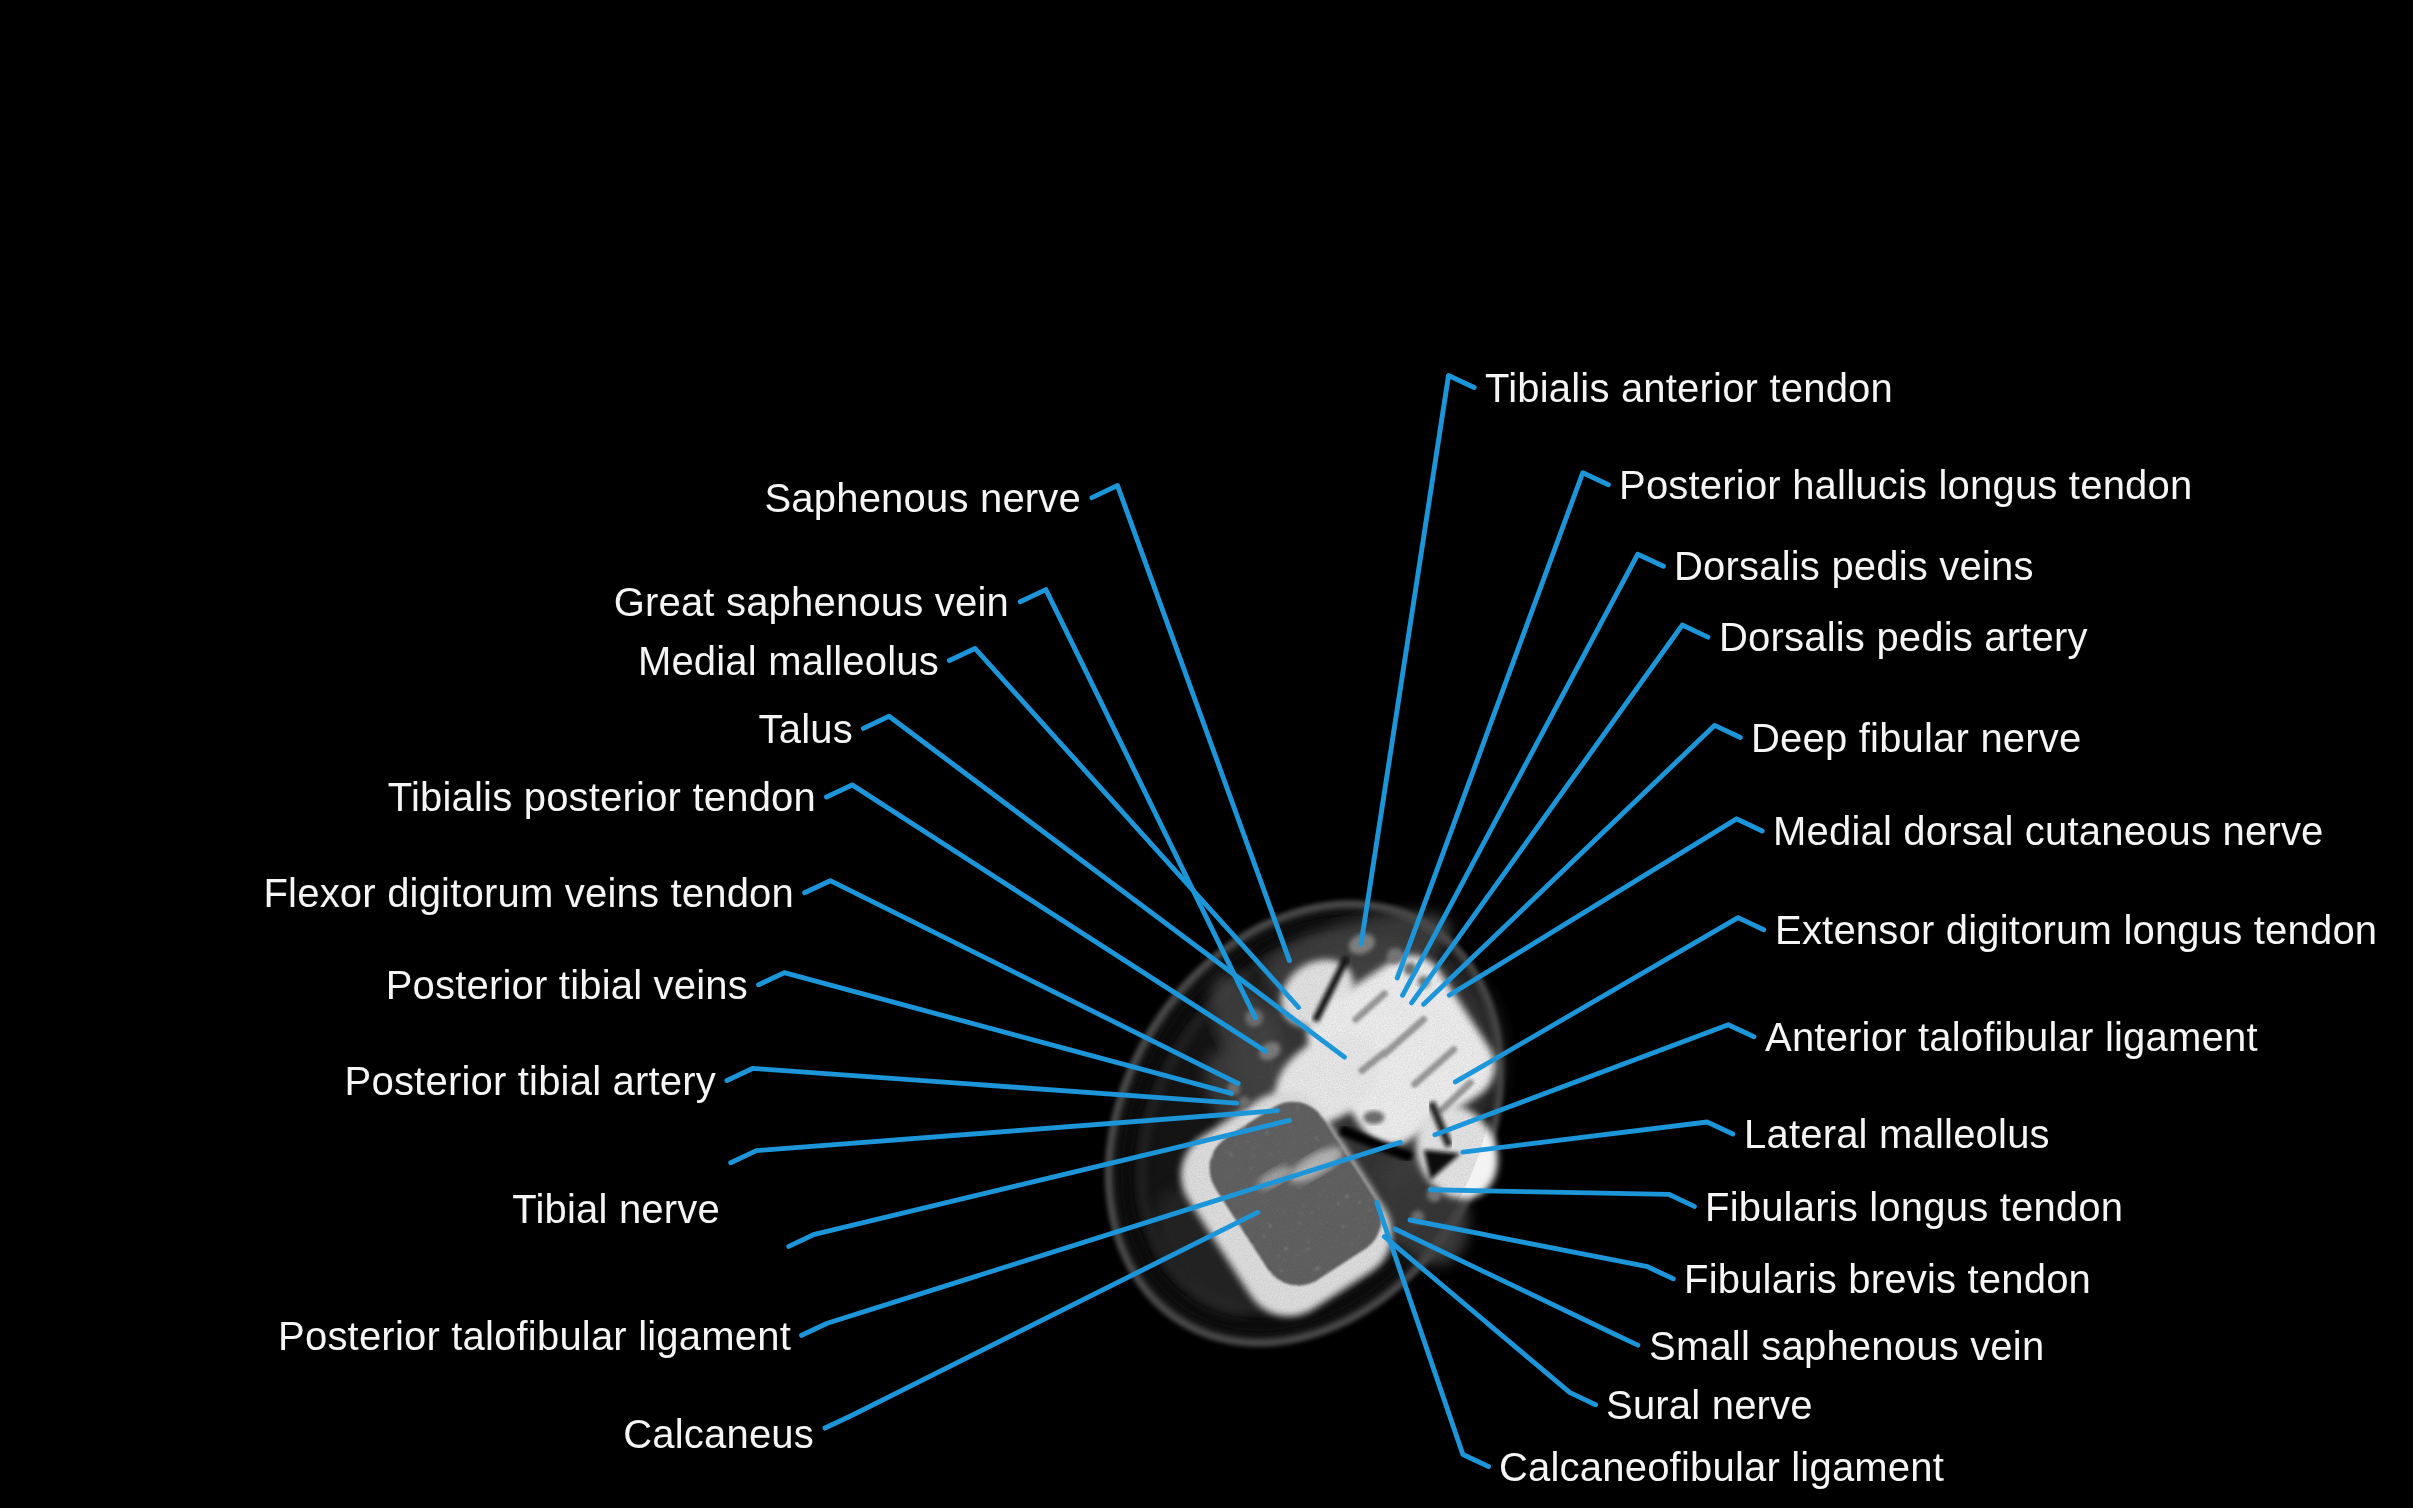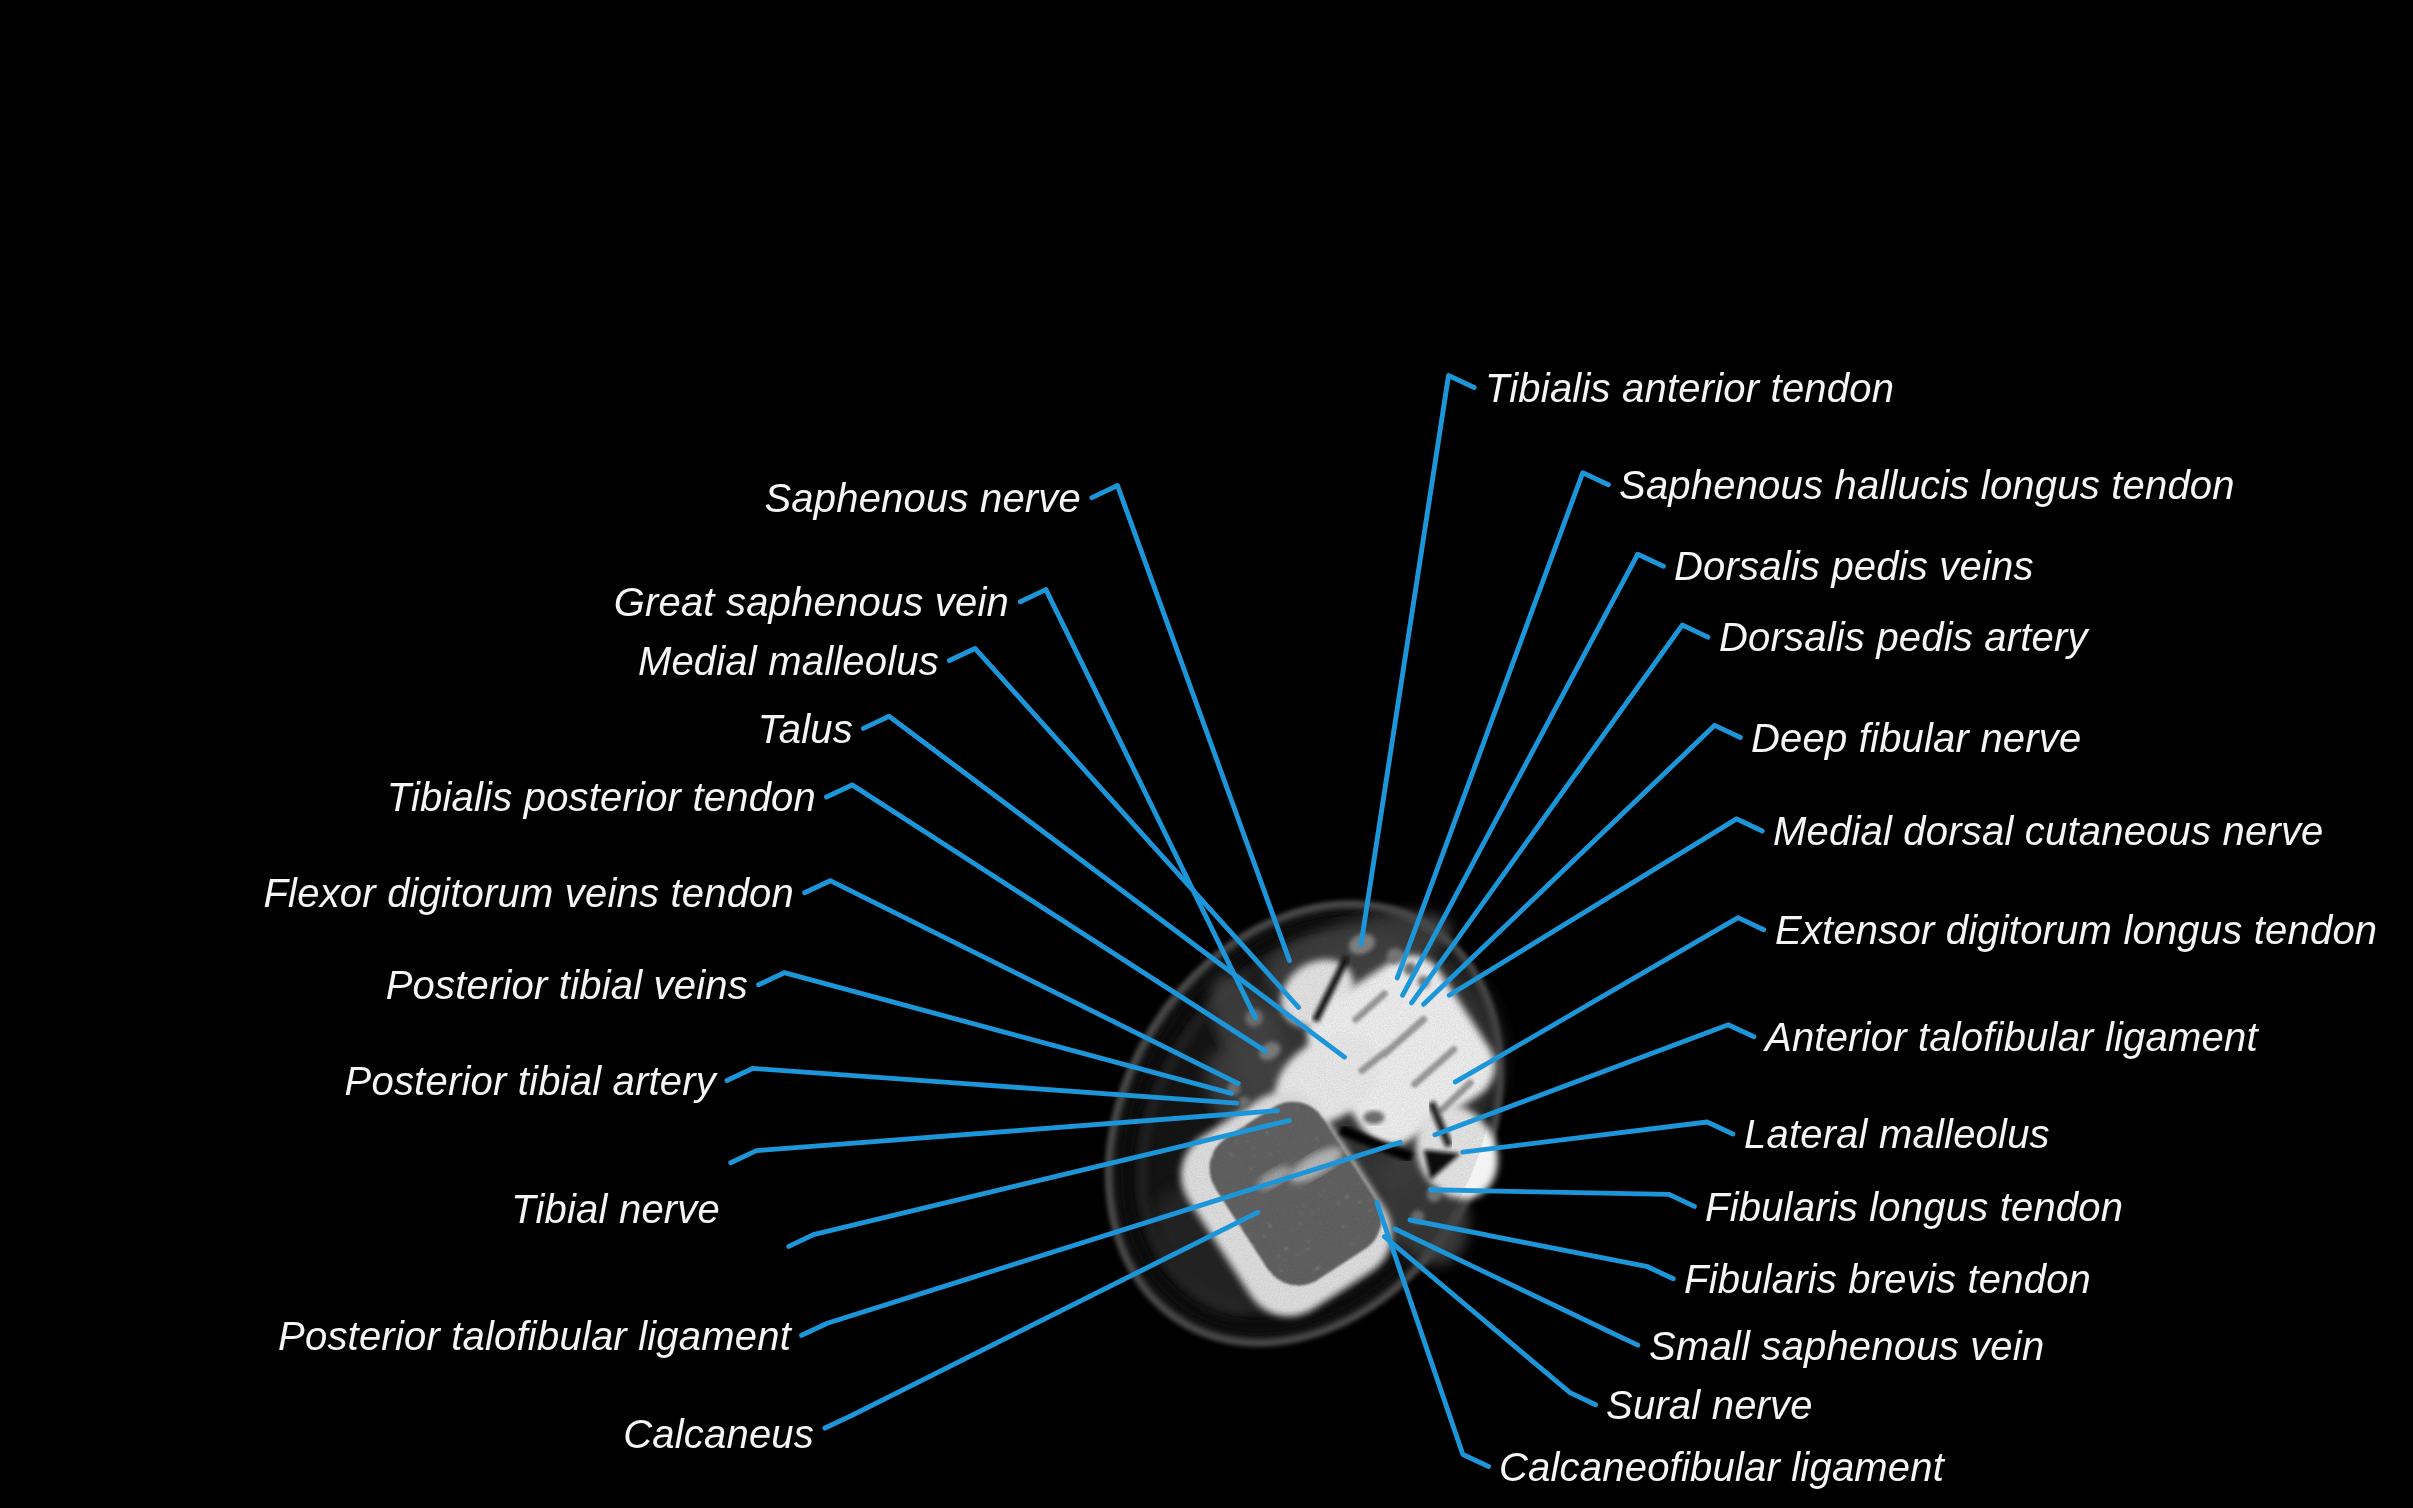--- a/index.html
+++ b/index.html
@@ -24,21 +24,20 @@
     stroke-linejoin:round;
   }
   .lbl{
     position:absolute;
     transform:translateY(-50%);
     font-size:40px;
     line-height:1.15;
     color:var(--text-color);
     white-space:nowrap;
     letter-spacing:0.2px;
-    font-style:italic;
   }
 </style>
 </head>
 <body>
 
 <div id="canvas">
 
   <svg id="ct-svg" width="2413" height="1508" viewBox="0 0 3200 2000">
     <defs>
       <filter id="b2">
@@ -169,21 +168,21 @@
   <div class="lbl" style="right:1560px;top:729px">Talus</div>
   <div class="lbl" style="right:1597px;top:797px">Tibialis posterior tendon</div>
   <div class="lbl" style="right:1619px;top:893px">Flexor digitorum veins tendon</div>
   <div class="lbl" style="right:1665px;top:985px">Posterior tibial veins</div>
   <div class="lbl" style="right:1697px;top:1081px">Posterior tibial artery</div>
   <div class="lbl" style="right:1693px;top:1209px">Tibial nerve</div>
   <div class="lbl" style="right:1622px;top:1336px">Posterior talofibular ligament</div>
   <div class="lbl" style="right:1599px;top:1434px">Calcaneus</div>
 
   <div class="lbl" style="left:1485px;top:388px">Tibialis anterior tendon</div>
-  <div class="lbl" style="left:1619px;top:485px">Saphenous hallucis longus tendon</div>
+  <div class="lbl" style="left:1619px;top:485px">Posterior hallucis longus tendon</div>
   <div class="lbl" style="left:1674px;top:566px">Dorsalis pedis veins</div>
   <div class="lbl" style="left:1719px;top:637px">Dorsalis pedis artery</div>
   <div class="lbl" style="left:1751px;top:738px">Deep fibular nerve</div>
   <div class="lbl" style="left:1773px;top:831px">Medial dorsal cutaneous nerve</div>
   <div class="lbl" style="left:1775px;top:930px">Extensor digitorum longus tendon</div>
   <div class="lbl" style="left:1765px;top:1037px">Anterior talofibular ligament</div>
   <div class="lbl" style="left:1744px;top:1134px">Lateral malleolus</div>
   <div class="lbl" style="left:1705px;top:1207px">Fibularis longus tendon</div>
   <div class="lbl" style="left:1684px;top:1279px">Fibularis brevis tendon</div>
   <div class="lbl" style="left:1649px;top:1346px">Small saphenous vein</div>

